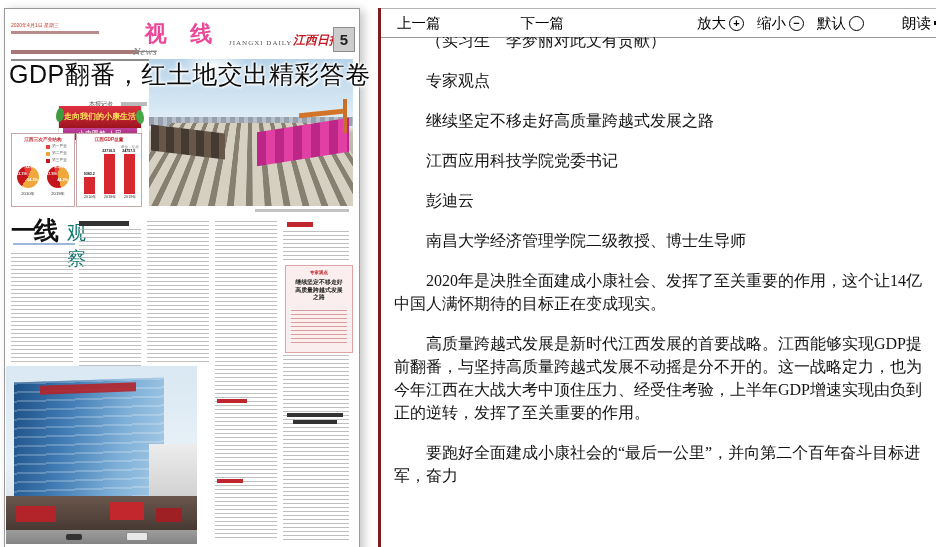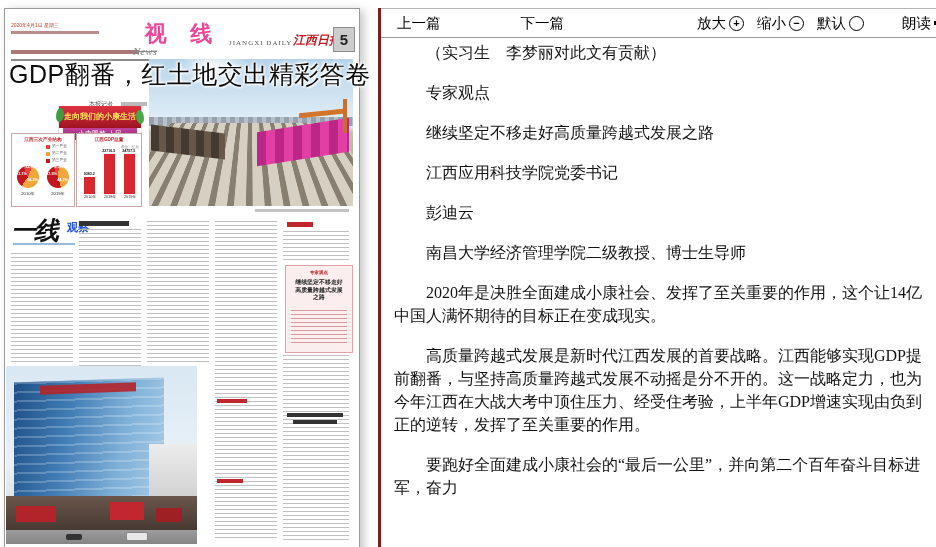--- a/index.html
+++ b/index.html
@@ -85,23 +85,23 @@
   .bar{position:relative!important;width:11px;background:#d7282f;}
   .bar-val{position:relative!important;font-size:6px;font-weight:bold;color:#111;
            transform:scale(.6);white-space:nowrap;}
   .bar-year{left:0;bottom:-9px;width:100%;text-align:center;font-size:6px;color:#333;
             transform:scale(.62);transform-origin:50% 0;white-space:nowrap;position:absolute;}
 
   .photo-caption-bar{left:250px;top:200px;width:94px;height:3px;background:#c2c2c2;}
 
   
   .collogo{left:4px;top:205px;width:90px;height:32px;}
-  .cl-p1{left:2px;top:0;font-size:25px;font-weight:900;font-style:italic;color:#111;
+  .cl-p1{left:2px;top:0;font-size:25px;font-weight:900;color:#111;
          font-family:"Liberation Serif",serif;letter-spacing:-2px;}
-  .cl-p2{left:58px;top:6px;font-size:11px;font-weight:700;color:#1d4ed8;}
+  .cl-p2{left:58px;top:6px;font-size:19px;font-weight:400;color:#0f766e;}
   .cl-bar{left:4px;top:29px;width:62px;height:2px;background:#9bb8d8;}
 
   
   .fakecol{background:repeating-linear-gradient(180deg,#b5b5b5 0 1px,transparent 1px 4px);opacity:.85;}
   .fc-a{left:6px;top:244px;width:62px;height:112px;}
   .fc-b{left:74px;top:220px;width:62px;height:138px;}
   .fc-c{left:142px;top:212px;width:62px;height:142px;}
   .fc-d{left:210px;top:212px;width:62px;height:320px;}
   .fc-e{left:278px;top:222px;width:66px;height:32px;}
   .fc-e2{left:278px;top:346px;width:66px;height:186px;}
@@ -152,21 +152,21 @@
   .tb-zoomout,.tb-default{margin-left:13px;}
   .tb-read{margin-left:38px;}
   .circ{width:13px;height:13px;border:1.5px solid #000;border-radius:50%;display:inline-flex;
         align-items:center;justify-content:center;font-size:11px;font-weight:bold;line-height:1;
         margin-left:3px;}
   .speaker{width:11px;height:11px;background:#000;margin-left:3px;margin-right:-6px;
            clip-path:polygon(0 32%,34% 32%,72% 2%,72% 98%,34% 68%,0 68%);}
 
   .article-wrap{position:absolute;left:0;top:29px;width:558px;height:510px;overflow:hidden;
                 padding:0 13px;box-sizing:border-box;}
-  .article p{margin:16px 0 17px 0;font-family:"Liberation Serif","DejaVu Serif",serif;
+  .article p{margin:4px 0 17px 0;font-family:"Liberation Serif","DejaVu Serif",serif;
              font-size:16px;line-height:23px;color:#141414;text-indent:2em;}
   .article{margin-top:-12px;}
 </style>
 </head>
 <body>
 
 <div id="root">
 
   <div class="page">
     <div class="mh-date">2020年4月1日 星期三</div>

